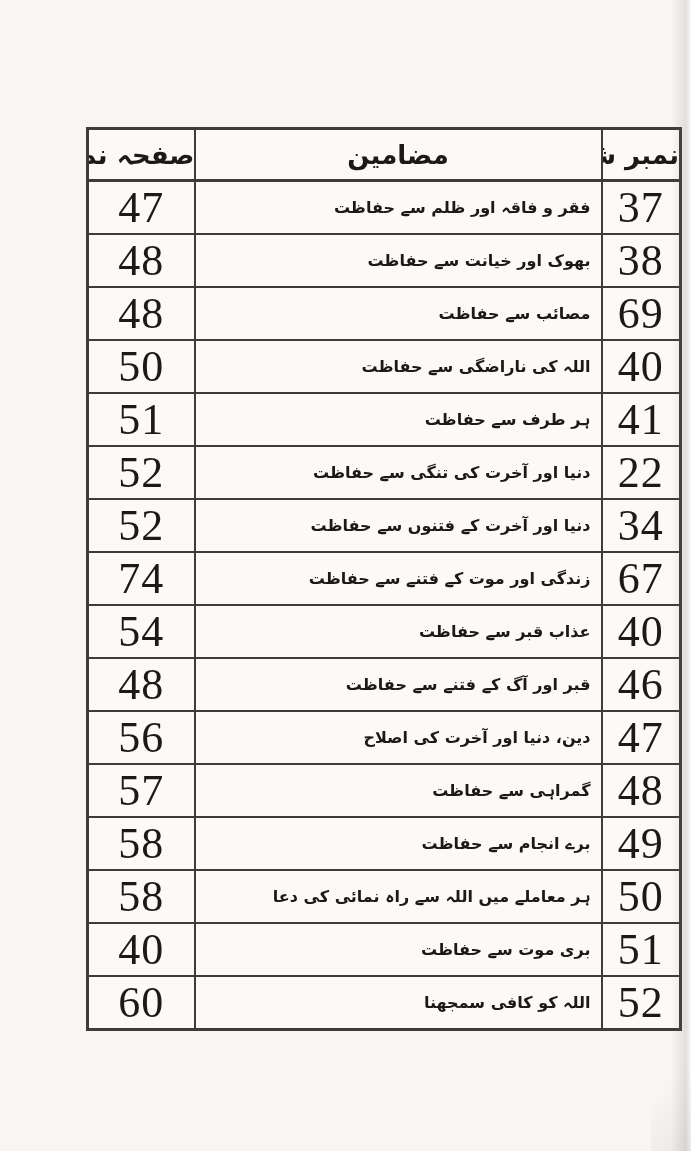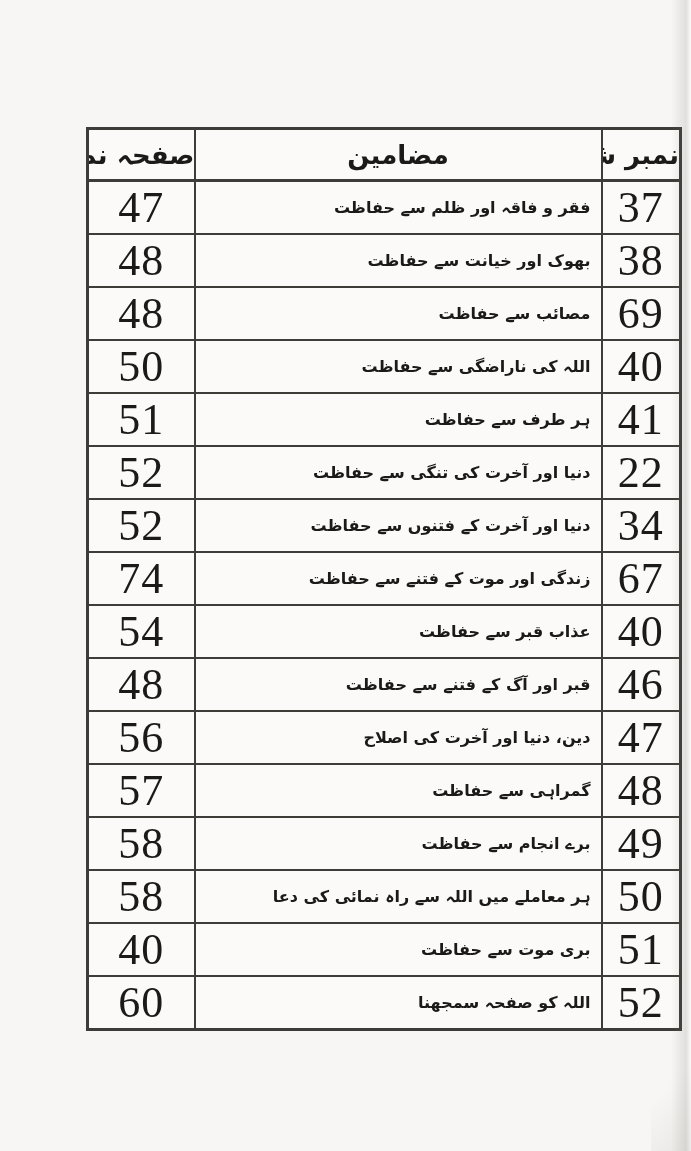--- a/index.html
+++ b/index.html
@@ -183,21 +183,21 @@
     </tr>
 
     <tr>
       <td class="serial">51</td>
       <td class="topic">بری موت سے حفاظت</td>
       <td class="pageno">40</td>
     </tr>
 
     <tr>
       <td class="serial">52</td>
-      <td class="topic">اللہ کو صفحہ سمجھنا</td>
+      <td class="topic">اللہ کو کافی سمجھنا</td>
       <td class="pageno">60</td>
     </tr>
   </tbody>
   </table>
 
   <div class="edge-shadow"></div>
   <div class="edge-shadow-bottom"></div>
 
 </div>
 

